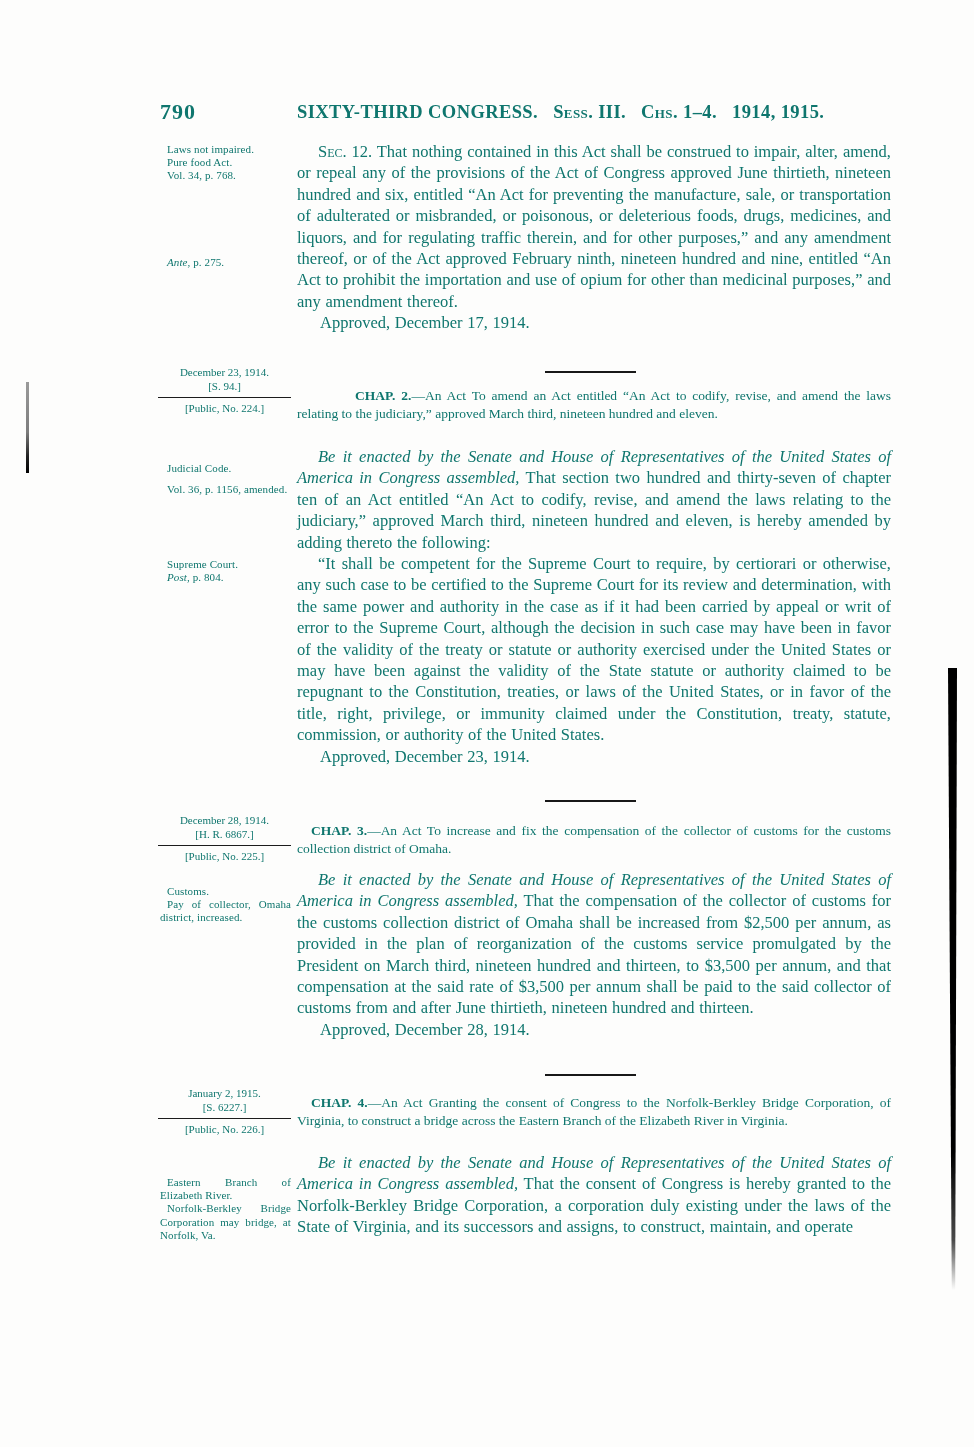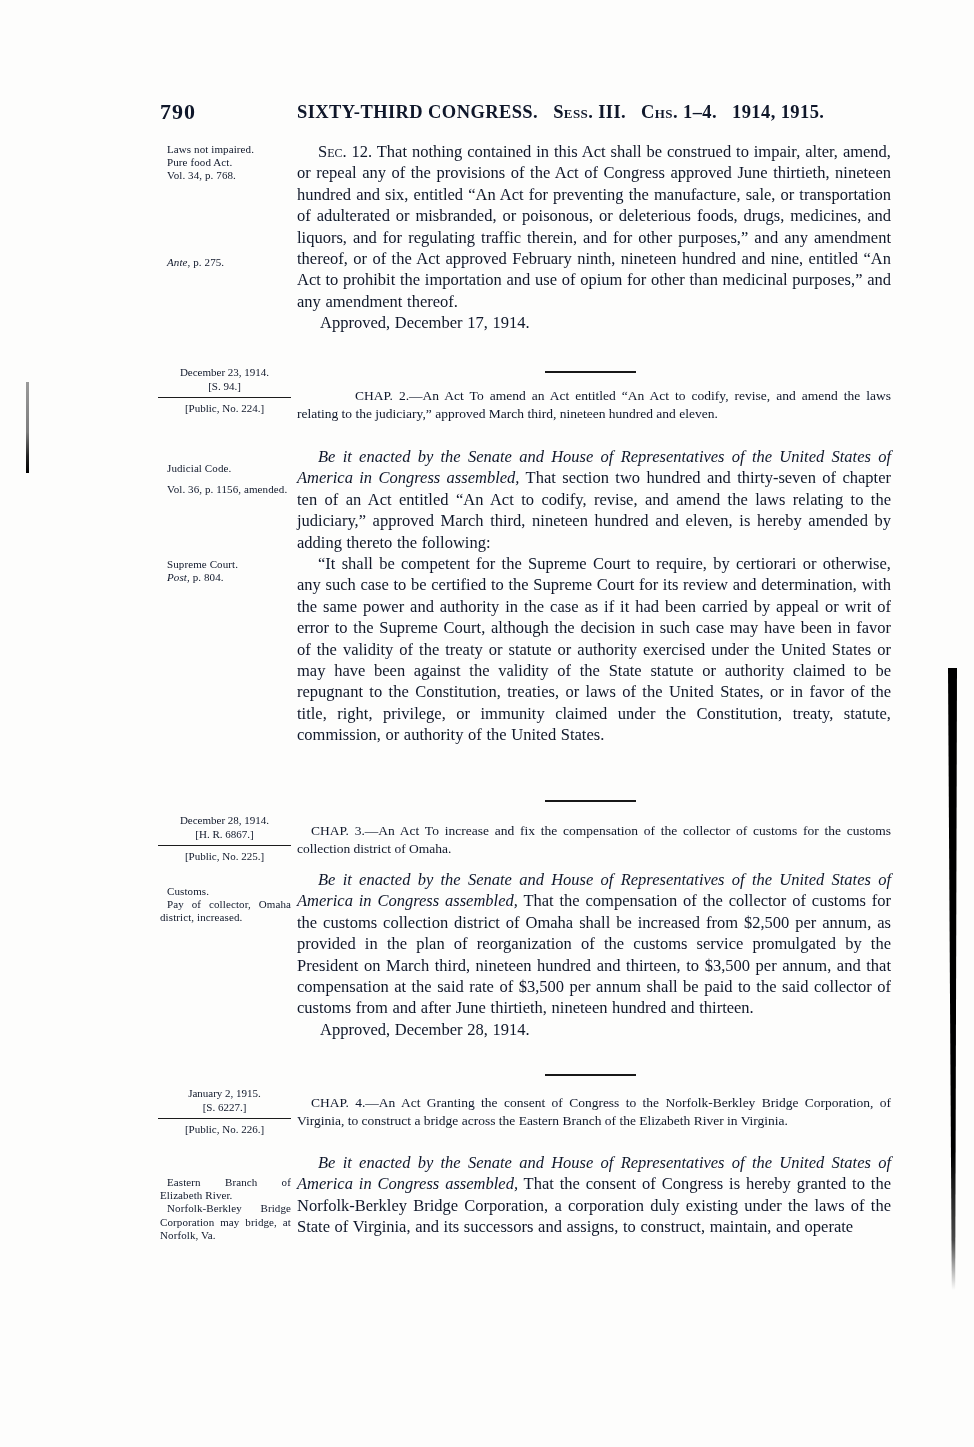--- a/index.html
+++ b/index.html
@@ -1,28 +1,28 @@
 <!DOCTYPE html>
 <html><head>
 <meta charset="utf-8">
 <style>
   html,body{margin:0;padding:0;background:#fbfbf9;}
   .page{
     position:relative;width:974px;height:1447px;background:#fdfdfc;
-    font-family:"Liberation Serif", serif;color:#0f172a;overflow:hidden;
+    font-family:"Liberation Serif", serif;color:#0f766e;overflow:hidden;
   }
   
   .hdr-num{position:absolute;left:160px;top:99px;font-size:22px;font-weight:bold;letter-spacing:1px;}
   .hdr-title{position:absolute;left:297px;top:102px;width:594px;text-align:left;
     font-weight:bold;font-size:18.5px;white-space:nowrap;letter-spacing:.4px;}
   .hdr-title span{margin-right:10px;}
   .hdr-title span:last-child{margin-right:0;}
   .sc{font-variant:small-caps;}
   .i{font-style:italic;}
-  .b{font-weight:normal;}
+  .b{font-weight:bold;}
   
   .mcol{position:absolute;left:160px;width:131px;font-size:11px;line-height:13.2px;
     text-align:justify;letter-spacing:.1px;}
   .mcol p{margin:0;text-indent:7px;}
   .mcol p.gap{margin-top:8px;}
   
   .mhead{position:absolute;left:158px;width:133px;font-size:11px;line-height:13.5px;text-align:center;}
   .mhead p{margin:0;}
   .mhead .mrule{height:0;border-top:1.5px solid #1c1c1c;margin:4px 0 4px;}
   
@@ -85,20 +85,21 @@
     <p>Judicial Code.</p>
     <p class="gap">Vol. 36, p. 1156, amended.</p>
   </div>
   <div class="mcol" style="top:558px">
     <p>Supreme Court.</p>
     <p><span class="i">Post</span><span>, p. 804.</span></p>
   </div>
   <div class="bodyblock" style="top:446px">
     <p><span class="i">Be it enacted by the Senate and House of Representatives of the United States of America in Congress assembled,</span><span> That section two hundred and thirty-seven of chapter ten of an Act entitled “An Act to codify, revise, and amend the laws relating to the judiciary,” approved March third, nineteen hundred and eleven, is hereby amended by adding thereto the following:</span></p>
     <p>“It shall be competent for the Supreme Court to require, by certiorari or otherwise, any such case to be certified to the Supreme Court for its review and determination, with the same power and authority in the case as if it had been carried by appeal or writ of error to the Supreme Court, although the decision in such case may have been in favor of the validity of the treaty or statute or authority exercised under the United States or may have been against the validity of the State statute or authority claimed to be repugnant to the Constitution, treaties, or laws of the United States, or in favor of the title, right, privilege, or immunity claimed under the Constitution, treaty, statute, commission, or authority of the United States.</p>
+    <p class="approved">Approved, December 23, 1914.</p>
   </div>
 
   <div class="sep" style="top:800px"></div>
 
   <div class="mhead" style="top:814px">
     <p>December 28, 1914.</p>
     <p>[H. R. 6867.]</p>
     <div class="mrule"></div>
     <p>[Public, No. 225.]</p>
   </div>

